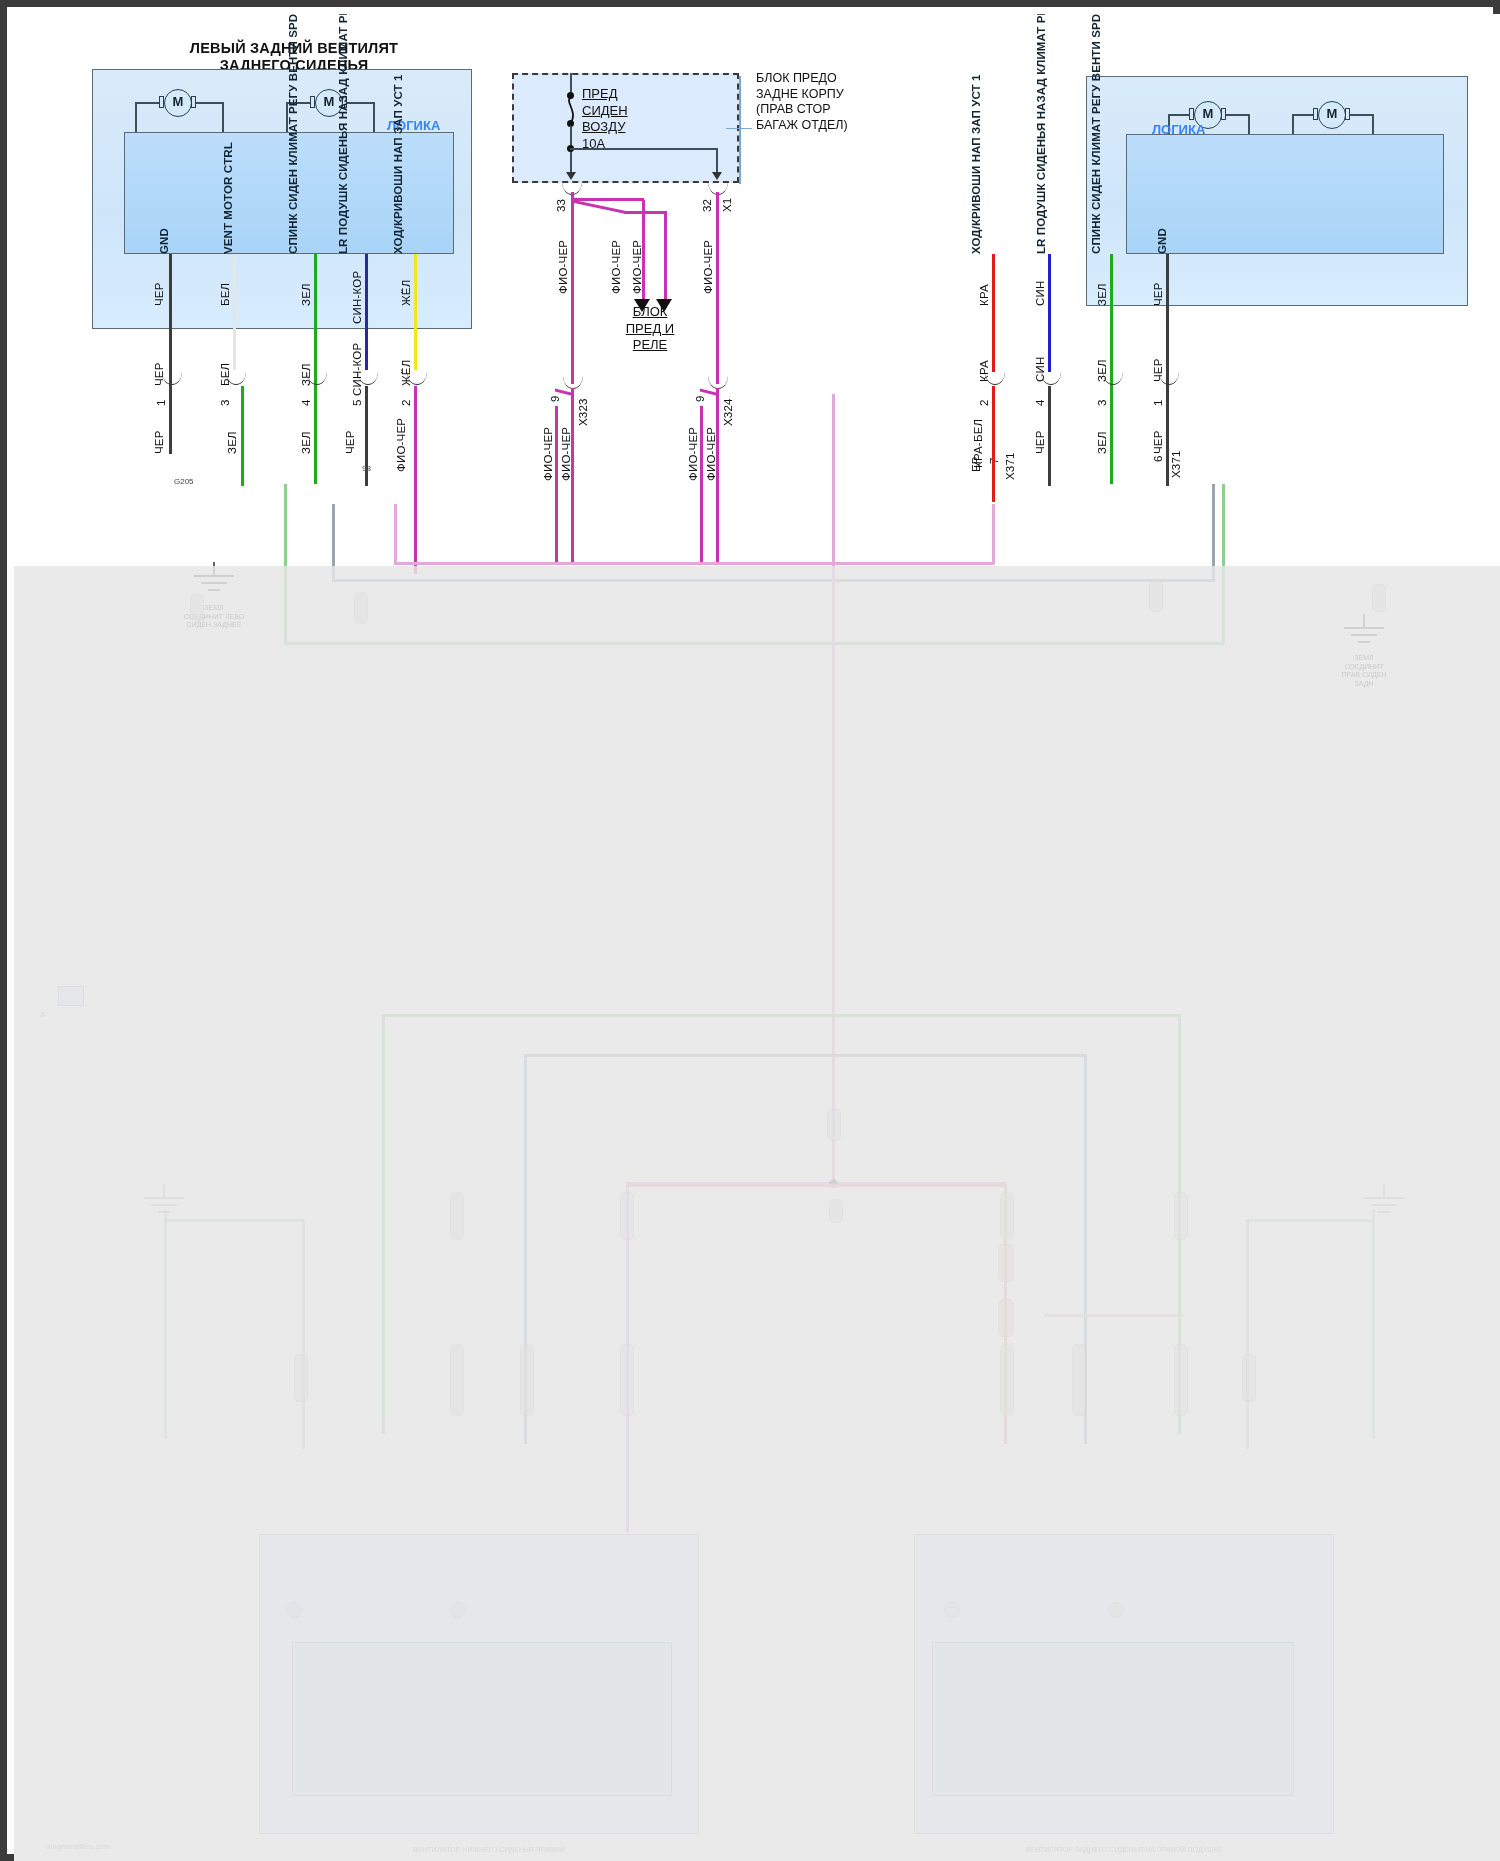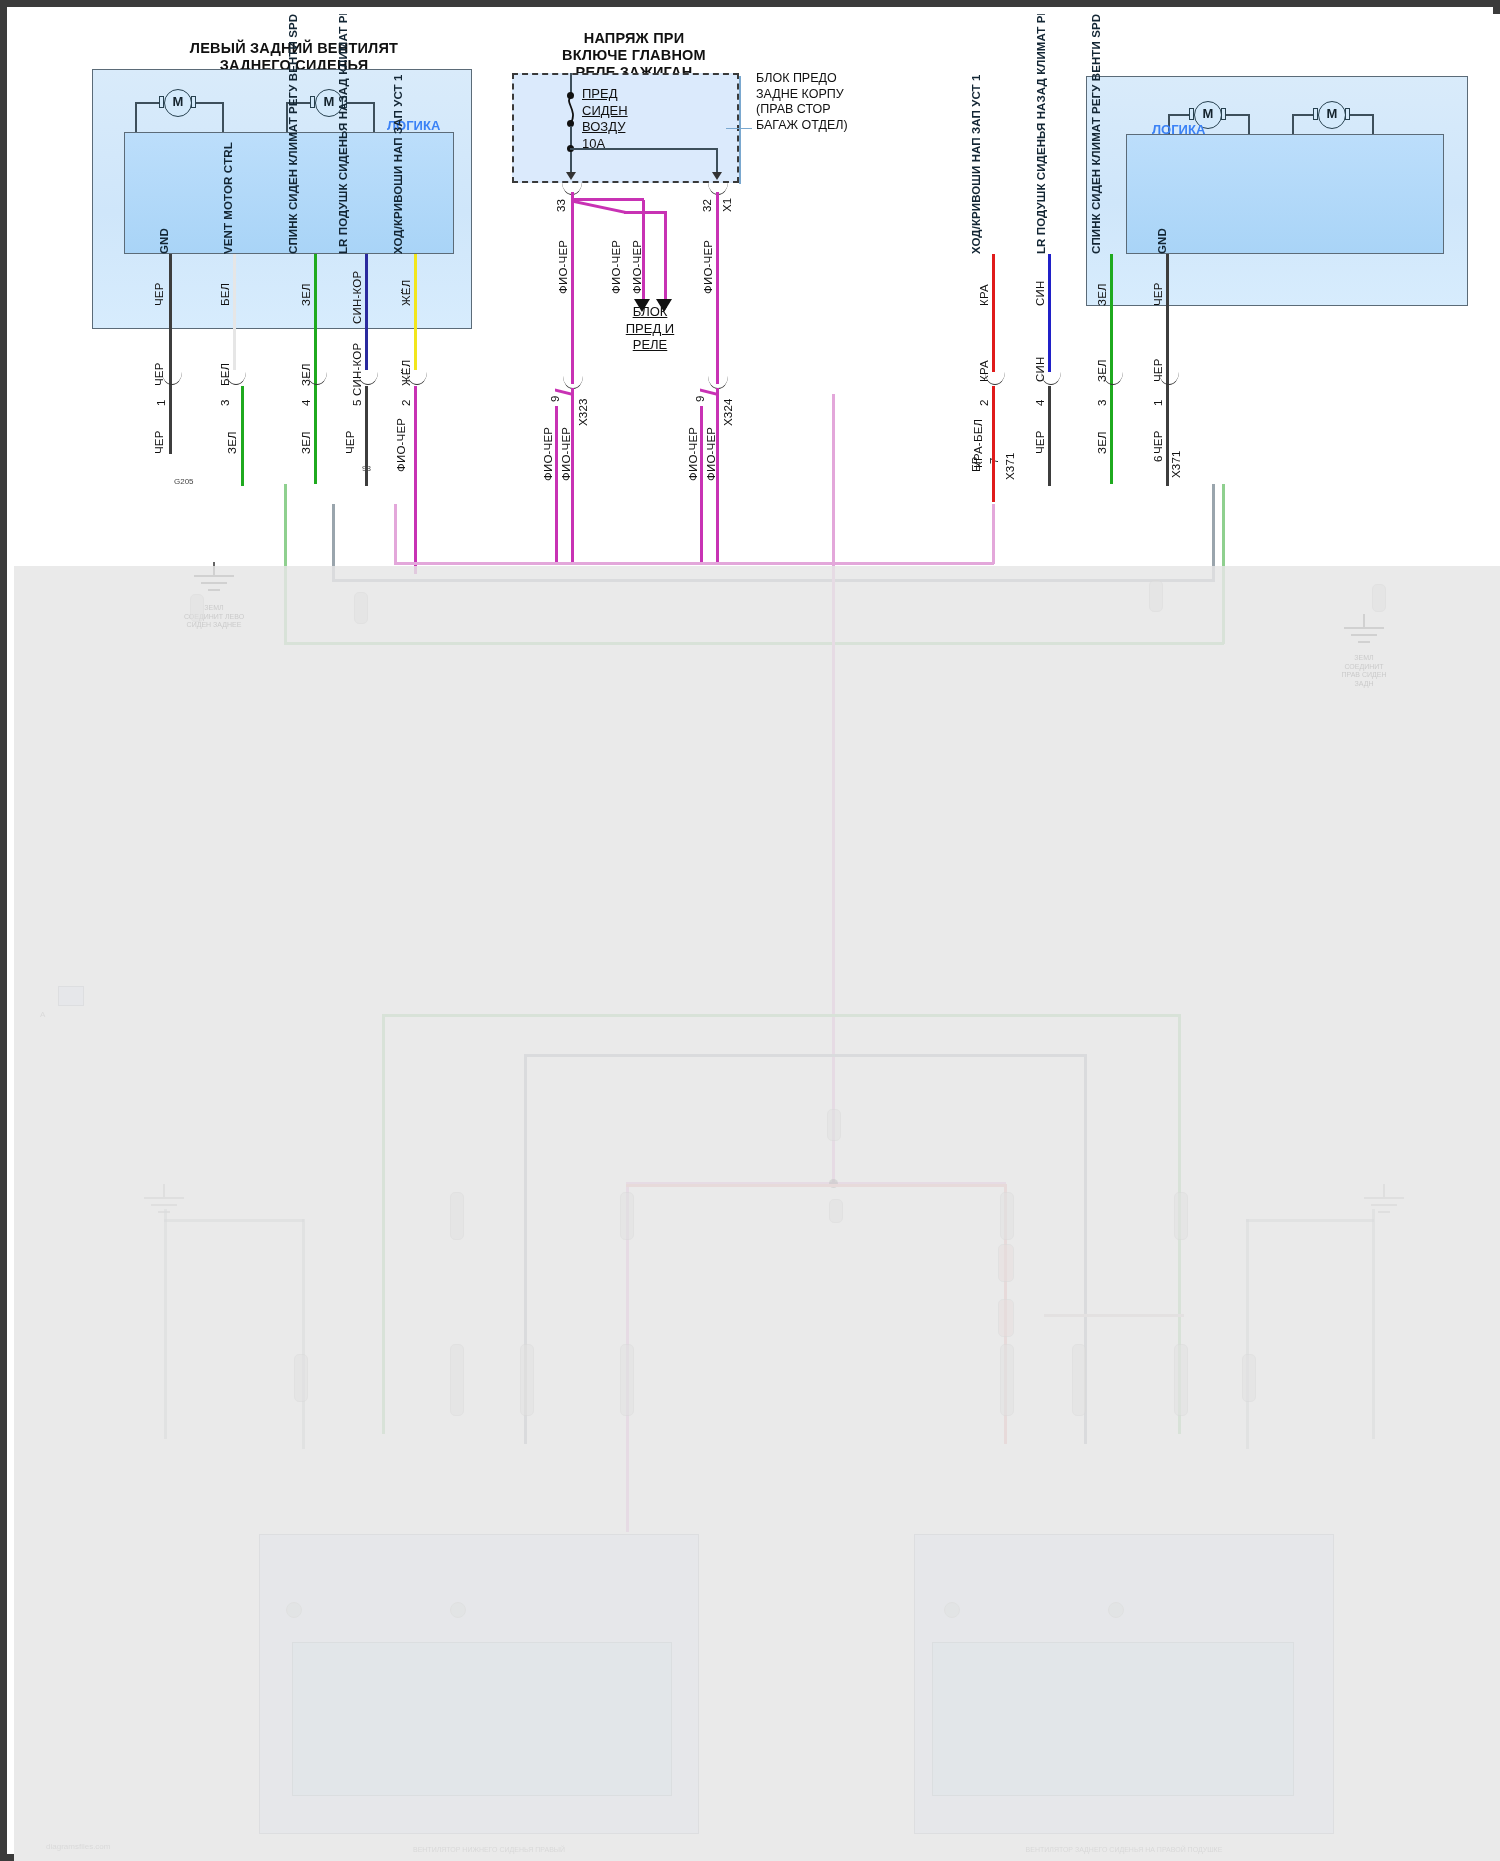--- a/index.html
+++ b/index.html
@@ -184,23 +184,20 @@
   <div class="vlabel" style="left:330px;top:396px;height:44px;">ЧЕР</div>
   <div class="vlabel" style="left:381px;top:396px;height:62px;">ФИО-ЧЕР</div>
 
   <div class="wire" style="left:351px;top:372px;height:100px;background:#3d3d3d;"></div>
   <div class="wire" style="left:400px;top:372px;height:188px;background:#c832b4;"></div>
   <div class="wire" style="left:300px;top:372px;height:98px;background:#1faa1f;"></div>
 
   <div class="smalltxt" style="left:160px;top:463px;">G205</div>
   <div class="smalltxt" style="left:348px;top:450px;">98</div>
 
-  <div class="ttl" style="left:500px;top:16px;width:240px;">НАПРЯЖ ПРИ
-ВКЛЮЧЕ ГЛАВНОМ
-РЕЛЕ ЗАЖИГАН</div>
 
   <div class="fusebox" style="left:498px;top:59px;width:227px;height:110px;"></div>
 
   <div class="wireline" style="left:556px;top:59px;width:1.8px;height:24px;"></div>
   <div class="dot" style="left:553px;top:78px;"></div>
   <svg style="position:absolute;left:548px;top:83px;" width="18" height="26">
     <path d="M9 0 C2 5, 16 13, 9 26" stroke="#111" stroke-width="1.8" fill="none"></path>
   </svg>
   <div class="dot" style="left:553px;top:106px;"></div>
   <div class="ftext" style="left:568px;top:72px;">ПРЕД

